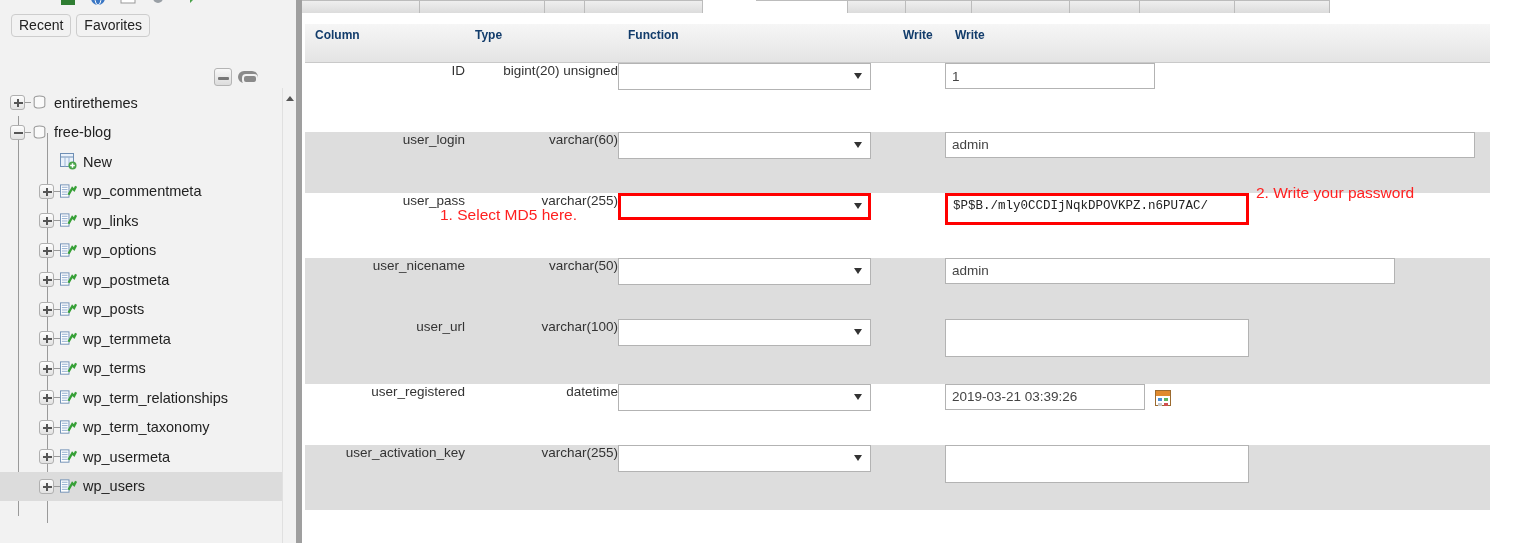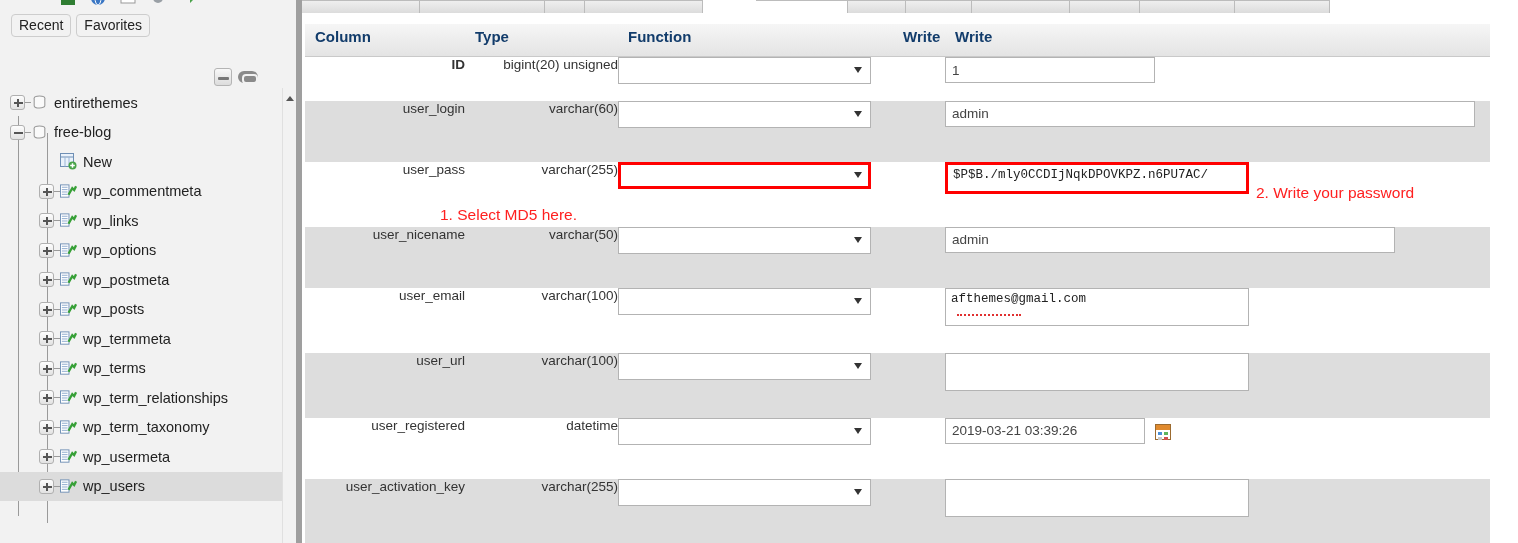--- a/index.html
+++ b/index.html
@@ -170,23 +170,23 @@
   #tablewrap {
     position: absolute; left: 3px; top: 24px;
     width: 1185px;
   }
   table.edit { border-collapse: collapse; width: 1185px; table-layout: fixed; }
   table.edit th {
     background: linear-gradient(#f6f6f6,#e4e4e4);
     border-bottom: 1px solid #c9c9c9;
     color: #123c6b;
     font-weight: bold;
-    font-size: 15px;
+    font-size: 12px;
     text-align: left;
-    padding: 4px 0 11px 10px;
+    padding: 4px 0 20px 10px;
     height: 24px;
   }
   table.edit td {
     vertical-align: top;
     padding: 0;
     font-size: 13.5px;
     color: #333;
   }
   tr.odd td { background: #ffffff; }
   tr.even td { background: #dddddd; }
@@ -530,21 +530,21 @@
           <tr>
             <th>Column</th>
             <th>Type</th>
             <th>Function</th>
             <th>Write</th>
             <th>Write</th>
           </tr>
         </thead>
         <tbody id="tbody">
             <tr class="odd">
-              <td class="c-col" style="height: 44px; font-weight: bold;">ID</td>
+              <td class="c-col" style="height: 69px;">ID</td>
               <td class="c-type">bigint(20) unsigned</td>
               <td class="c-fn"><span class="selwrap"><select class="fn"><option></option></select><span class="caret"></span></span></td>
               <td></td>
               <td class="c-val"><input type="text" class="val" value="1" style="width: 210px;"></td>
             </tr>
             <tr class="even">
               <td class="c-col" style="height: 61px;">user_login</td>
               <td class="c-type">varchar(60)</td>
               <td class="c-fn"><span class="selwrap"><select class="fn"><option></option></select><span class="caret"></span></span></td>
               <td></td>
@@ -556,27 +556,20 @@
               <td class="c-fn"><span class="selwrap redbox-wrap"><select class="fn hl-box"><option></option></select><span class="caret"></span></span></td>
               <td></td>
               <td class="c-val"><textarea class="val hl-box" style="width: 304px; height: 32px;">$P$B./mly0CCDIjNqkDPOVKPZ.n6PU7AC/</textarea></td>
             </tr>
             <tr class="even">
               <td class="c-col" style="height: 61px;">user_nicename</td>
               <td class="c-type">varchar(50)</td>
               <td class="c-fn"><span class="selwrap"><select class="fn"><option></option></select><span class="caret"></span></span></td>
               <td></td>
               <td class="c-val"><input type="text" class="val" value="admin" style="width: 450px;"></td>
-            </tr>
-            <tr class="odd">
-              <td class="c-col" style="height: 65px;">user_email</td>
-              <td class="c-type">varchar(100)</td>
-              <td class="c-fn"><span class="selwrap"><select class="fn"><option></option></select><span class="caret"></span></span></td>
-              <td></td>
-              <td class="c-val"><textarea class="val" style="width: 304px; height: 38px;">afthemes@gmail.com</textarea><span style="position: absolute; left: 12px; top: 26px; width: 64px; height: 0px; border-bottom: 2px dotted rgb(224, 48, 48);"></span></td>
             </tr>
             <tr class="even">
               <td class="c-col" style="height: 65px;">user_url</td>
               <td class="c-type">varchar(100)</td>
               <td class="c-fn"><span class="selwrap"><select class="fn"><option></option></select><span class="caret"></span></span></td>
               <td></td>
               <td class="c-val"><textarea class="val" style="width: 304px; height: 38px;"></textarea></td>
             </tr>
             <tr class="odd">
               <td class="c-col" style="height: 61px;">user_registered</td>

